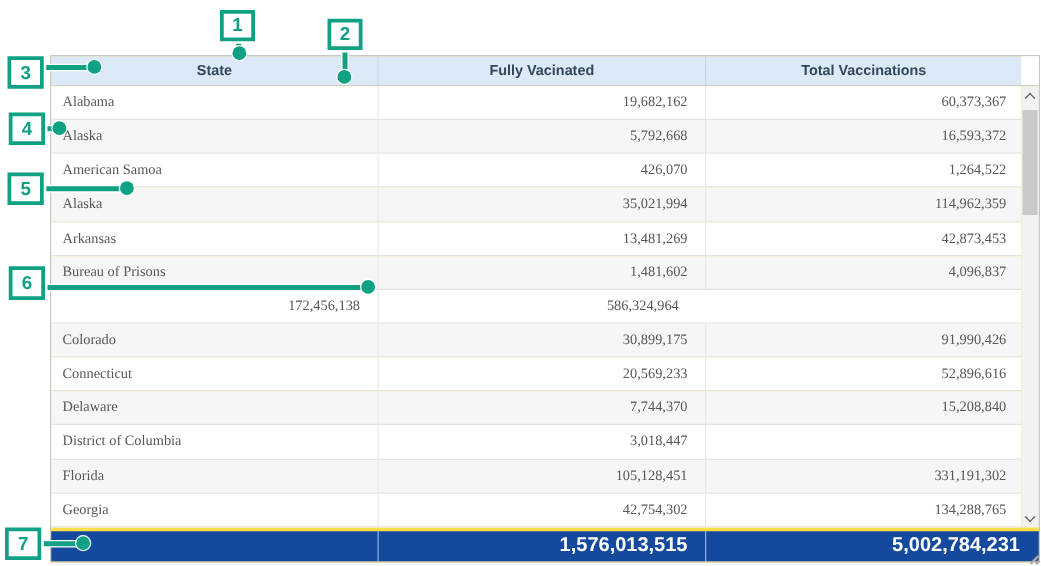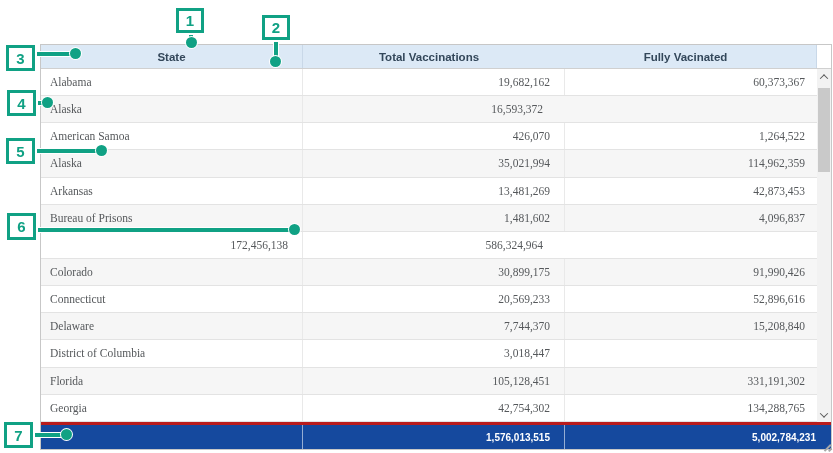--- a/index.html
+++ b/index.html
@@ -16,21 +16,21 @@
     --sb-track:#f2f2f2;
     --sb-thumb:#c9c9c9;
   }
   *{box-sizing:border-box;margin:0;padding:0;}
   html,body{background:#fff;}
   body{font-family:"Liberation Sans",sans-serif;}
   .canvas{position:relative;width:833px;height:453px;background:#fff;overflow:hidden;}
 
   
   .table-widget{position:absolute;left:40px;top:44px;width:792px;height:406px;
-    border:1px solid var(--table-border);background:#b91c1c;}
+    border:1px solid var(--table-border);background:#fde047;}
   .header-row{position:absolute;left:0;top:0;width:790px;height:24px;display:flex;
     background:var(--header-bg);border-bottom:1px solid #d0d0d0;}
   .hcell{height:100%;display:flex;align-items:center;justify-content:center;
     font-size:11.5px;font-weight:700;color:var(--header-text);}
   .hcell.c1{width:262px;border-right:1px solid #c9d8e8;}
   .hcell.c2{width:262px;border-right:1px solid #c9d8e8;}
   .hcell.c3{width:252px;}
   .header-gutter{width:14px;height:100%;background:#fff;}
 
   .tbody{position:absolute;left:0;top:24px;width:776px;}
@@ -47,21 +47,21 @@
   .sb-btn.up{top:0;}
   .sb-btn.down{bottom:0;}
   .chev{width:6px;height:6px;border-left:1.5px solid #5a5a5a;border-top:1.5px solid #5a5a5a;}
   .chev.up{transform:rotate(45deg) translate(1px,1px);}
   .chev.down{transform:rotate(225deg) translate(1px,1px);}
   .sb-thumb{position:absolute;left:1px;top:19px;width:12px;height:84px;background:var(--sb-thumb);}
 
   
   .totals-row{position:absolute;left:0;bottom:0;width:790px;height:24px;display:flex;
     background:var(--totals-bg);}
-  .tcell{height:100%;display:flex;align-items:center;font-size:10px;font-weight:700;color:var(--totals-text);}
+  .tcell{height:100%;display:flex;align-items:center;font-size:16px;font-weight:700;color:var(--totals-text);}
   .tcell.c1{width:262px;border-right:1px solid rgba(255,255,255,0.55);}
   .tcell.c2{width:262px;justify-content:flex-end;padding-right:14px;border-right:1px solid rgba(255,255,255,0.55);}
   .tcell.c3{width:266px;justify-content:flex-end;padding-right:15px;}
 
   
   .resize-grip{position:absolute;left:823px;top:443px;width:9px;height:8px;}
   .grip-bar{position:absolute;background:#a8a8a8;height:1.5px;transform:rotate(-45deg);}
   .grip-bar.b1{width:9px;left:0;top:4px;}
   .grip-bar.b2{width:4px;left:5px;top:5.5px;}
 
@@ -103,34 +103,35 @@
 </style>
 </head>
 <body>
 
 <div class="canvas">
 
   <div class="table-widget">
 
     <div class="header-row">
       <div class="hcell c1">State</div>
+      <div class="hcell c2">Fully Vacinated</div>
       <div class="hcell c3">Total Vaccinations</div>
-      <div class="hcell c2">Fully Vacinated</div>
       <div class="header-gutter"></div>
     </div>
 
     <div class="tbody" id="table-body">
   <div class="row">
     <div class="cell state">Alabama</div>
     <div class="cell num">19,682,162</div>
     <div class="cell num last">60,373,367</div>
   </div>
 
   <div class="row alt">
     <div class="cell state">Alaska</div>
+    <div class="cell num">5,792,668</div>
     <div class="cell num last">16,593,372</div>
   </div>
 
   <div class="row">
     <div class="cell state">American Samoa</div>
     <div class="cell num">426,070</div>
     <div class="cell num last">1,264,522</div>
   </div>
 
   <div class="row alt">

